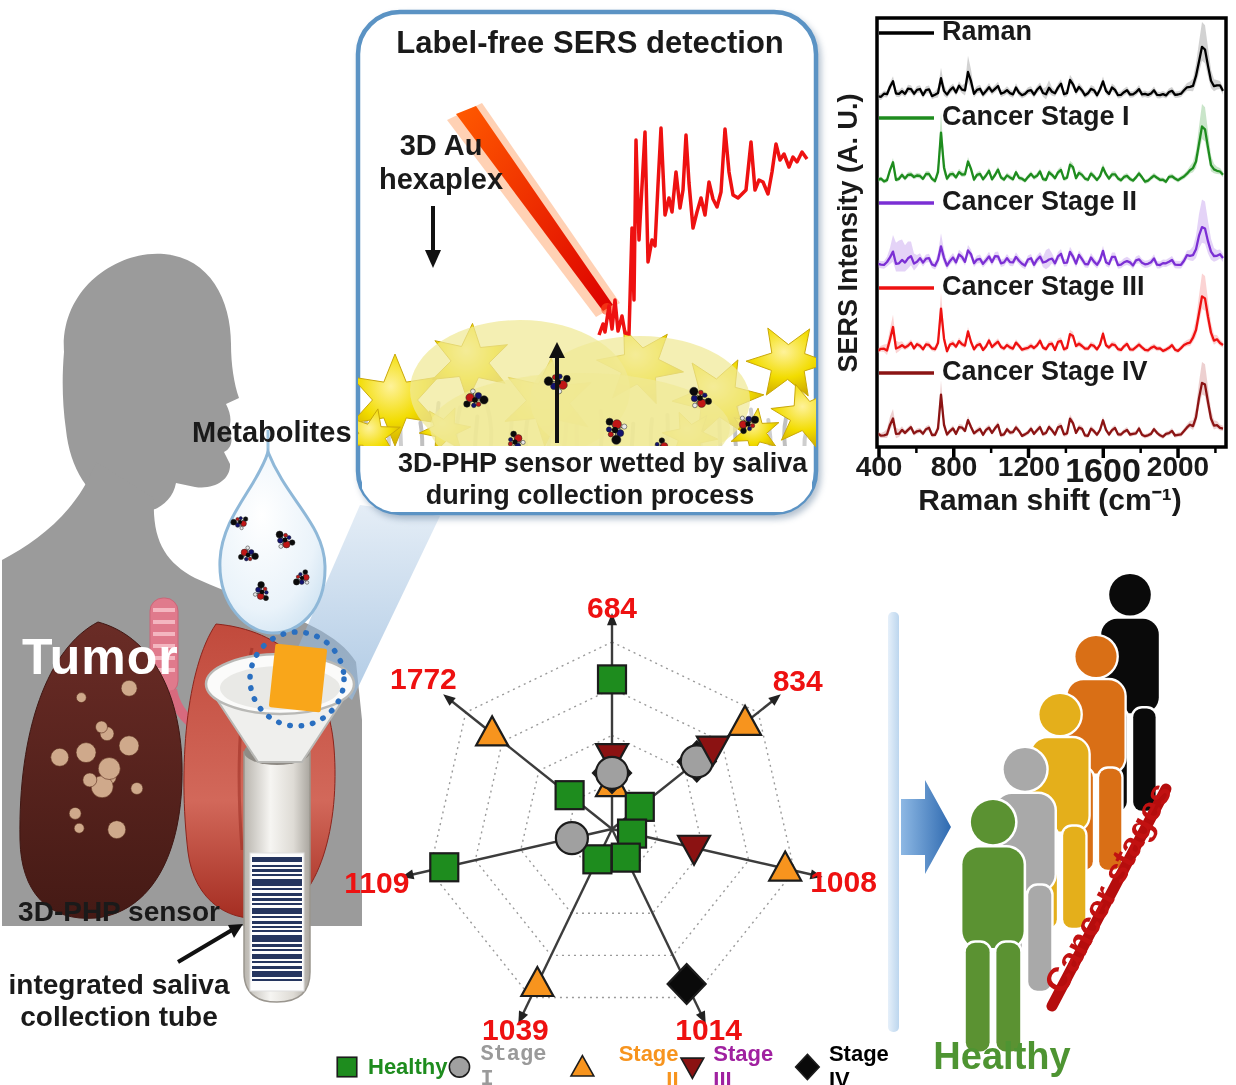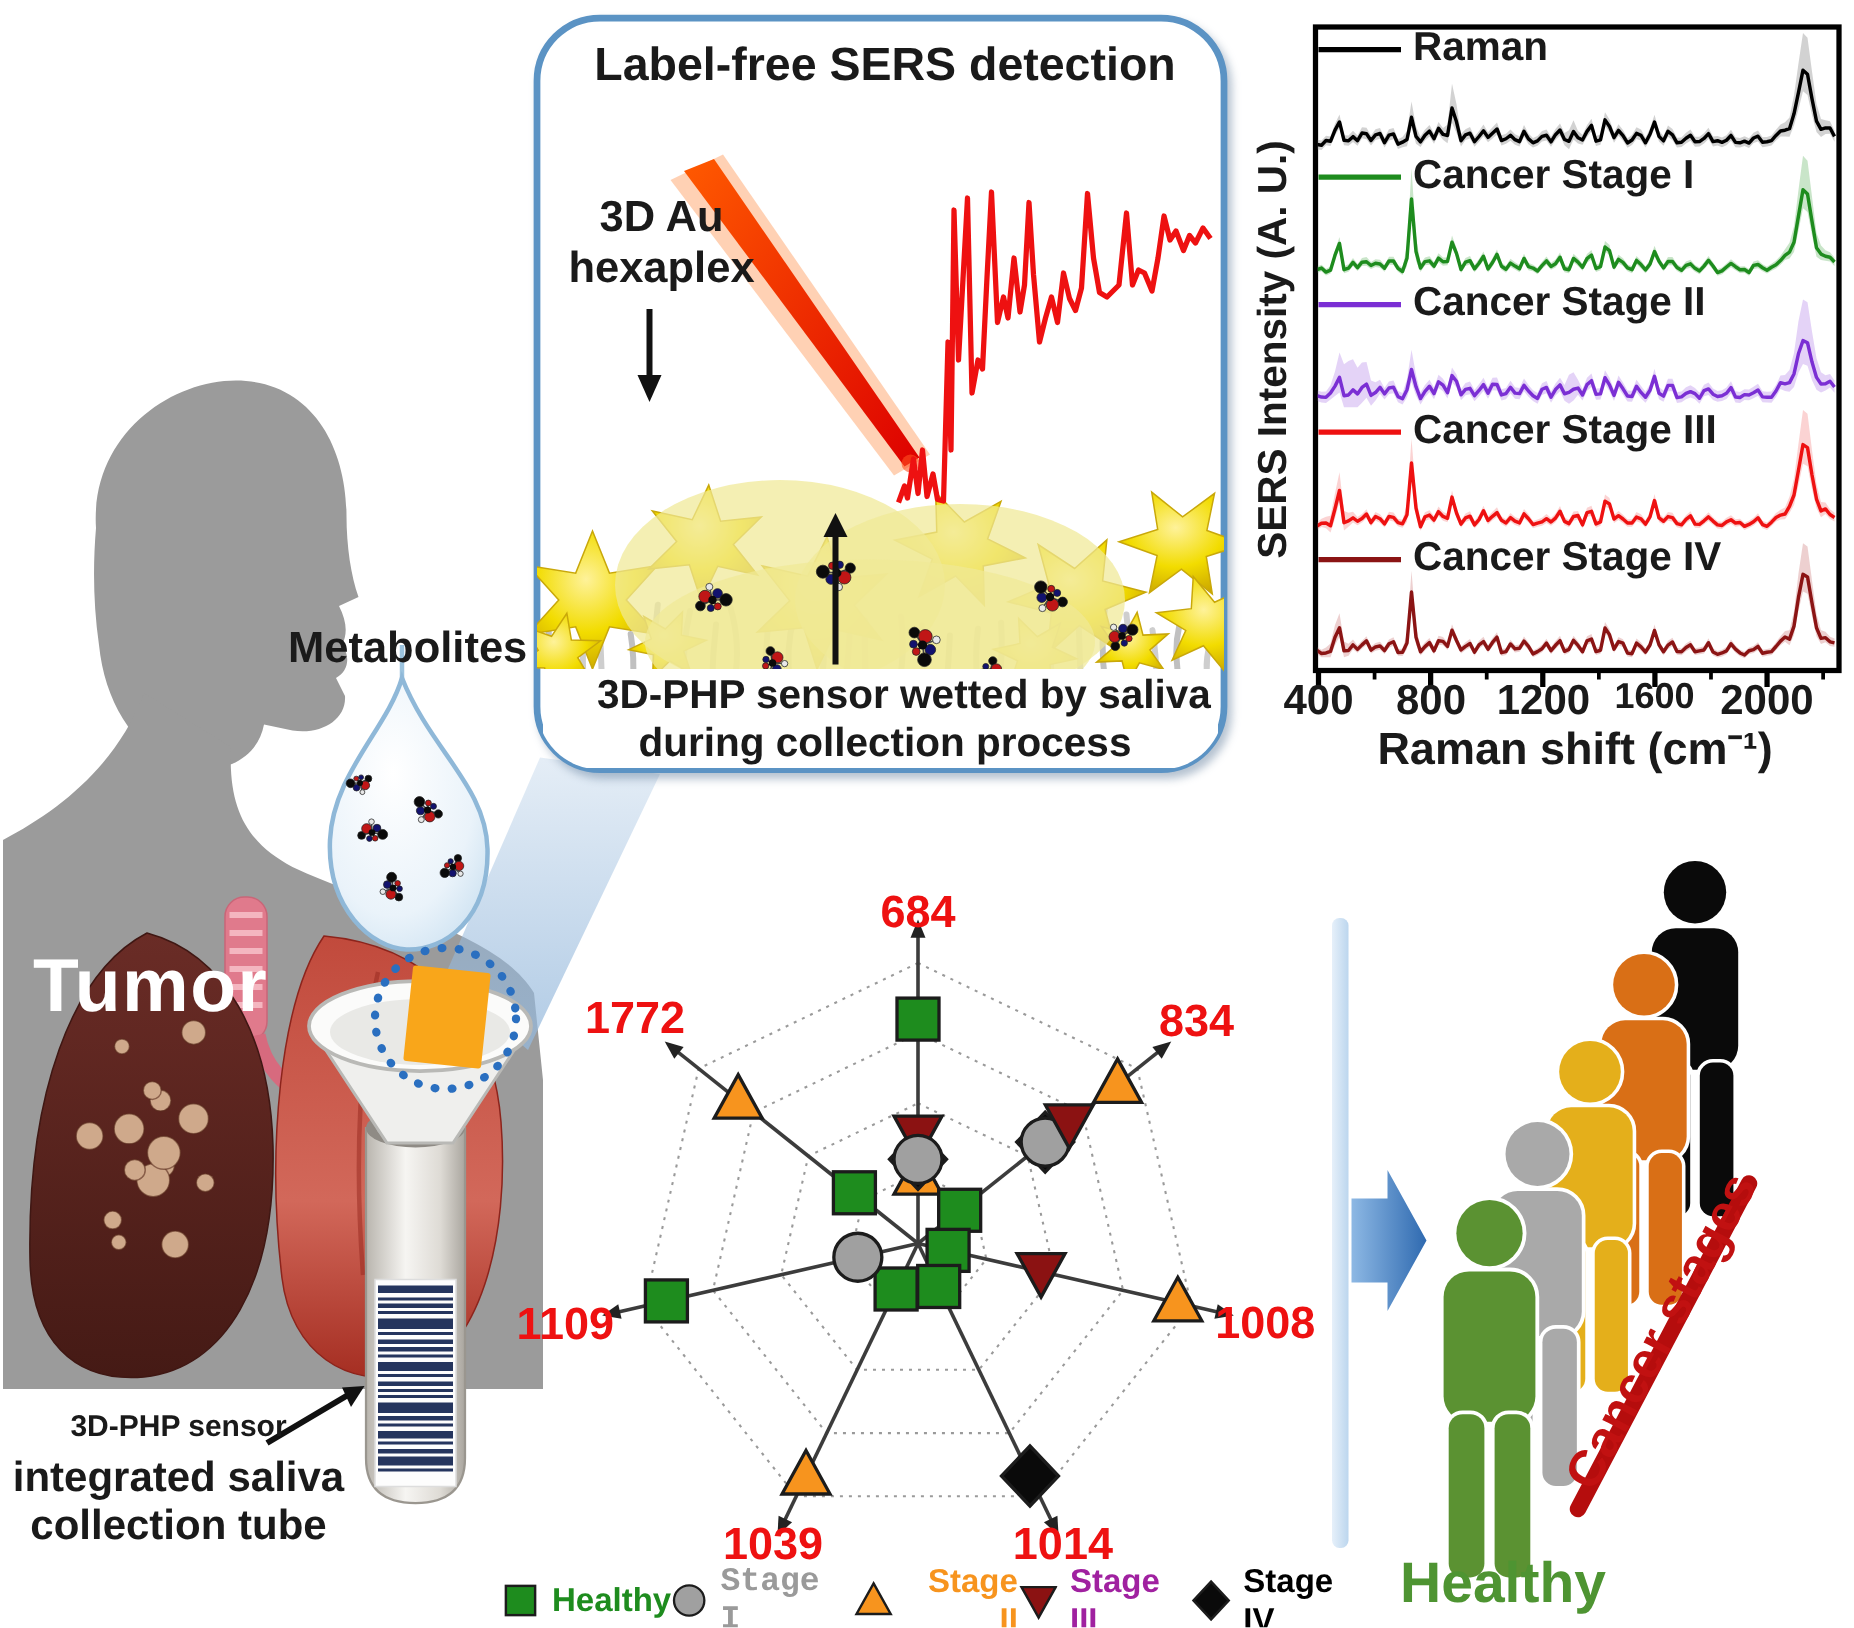--- a/index.html
+++ b/index.html
@@ -535,34 +535,34 @@
       </g>
 </svg>
 
 <div class="t ctr" style="left:380px;top:26px;width:420px;font-size:31px;">Label-free SERS detection</div>
 <div class="t ctr" style="left:366px;top:130px;width:150px;font-size:29px;">3D Au</div>
 <div class="t ctr" style="left:352px;top:164px;width:178px;font-size:29px;">hexaplex</div>
 <div class="t ctr" style="left:398px;top:449px;width:384px;font-size:27px;">3D-PHP sensor wetted by saliva</div>
 <div class="t ctr" style="left:398px;top:481px;width:384px;font-size:27px;">during collection process</div>
 <div class="t" style="left:192px;top:417px;font-size:29px;text-align:center;">Metabolites</div>
 <div class="t" style="left:22px;top:630px;font-size:50px;color:#fff;letter-spacing:1px;">Tumor</div>
-<div class="t ctr" style="left:0;top:940px;width:238px;font-size:20px;">3D-PHP sensor</div>
+<div class="t ctr" style="left:0;top:897px;width:238px;font-size:28px;">3D-PHP sensor</div>
 <div class="t ctr" style="left:0;top:970px;width:238px;font-size:28px;">integrated saliva</div>
 <div class="t ctr" style="left:0;top:1002px;width:238px;font-size:28px;">collection tube</div>
 
 <div class="t spec-leg" style="left:942px;top:17px;">Raman</div>
 <div class="t spec-leg" style="left:942px;top:102px;">Cancer Stage I</div>
 <div class="t spec-leg" style="left:942px;top:187px;">Cancer Stage II</div>
 <div class="t spec-leg" style="left:942px;top:357px;">Cancer Stage IV</div>
 <div class="t spec-leg" style="left:942px;top:272px;">Cancer Stage III</div>
 <div class="t ctr" style="left:834px;top:448px;width:430px;font-size:27px;transform:rotate(-90deg);transform-origin:0 0;">SERS Intensity (A. U.)</div>
 <div class="t ctr" style="left:834px;top:452px;width:90px;font-size:28px;">400</div>
 <div class="t ctr" style="left:909px;top:452px;width:90px;font-size:28px;">800</div>
 <div class="t ctr" style="left:984px;top:452px;width:90px;font-size:28px;">1200</div>
-<div class="t ctr" style="left:1058px;top:452px;width:90px;font-size:24px;">1600</div>
+<div class="t ctr" style="left:1058px;top:452px;width:90px;font-size:34px;">1600</div>
 <div class="t ctr" style="left:1133px;top:452px;width:90px;font-size:28px;">2000</div>
 <div class="t ctr" style="left:900px;top:483px;width:300px;font-size:30px;">Raman shift (cm⁻¹)</div>
 
 <div id="legend-row">
   <div class="leg-item">
         <svg width="26" height="26" viewBox="-16 -16 32 32">
           <rect x="-12" y="-12" width="24" height="24" fill="#1e8c1e" stroke="#1c1c1c" stroke-width="2"></rect>
         </svg>
         <span style="color: rgb(30, 140, 30);">Healthy</span>
       </div>

